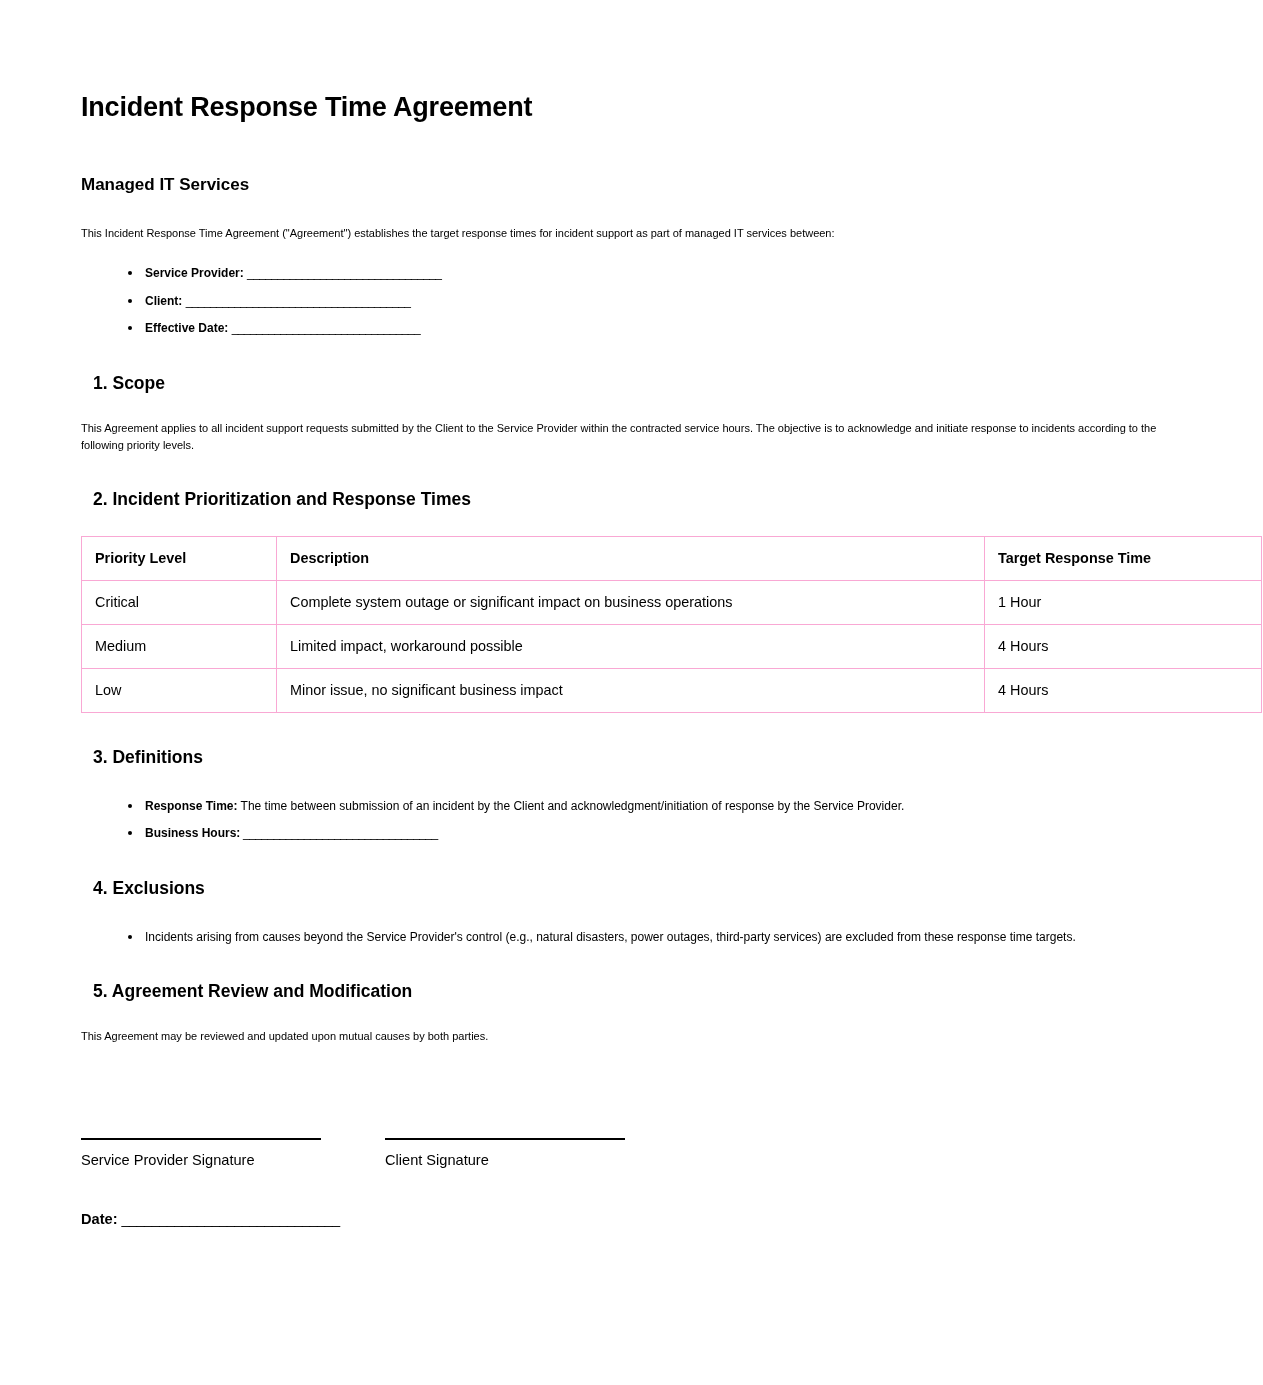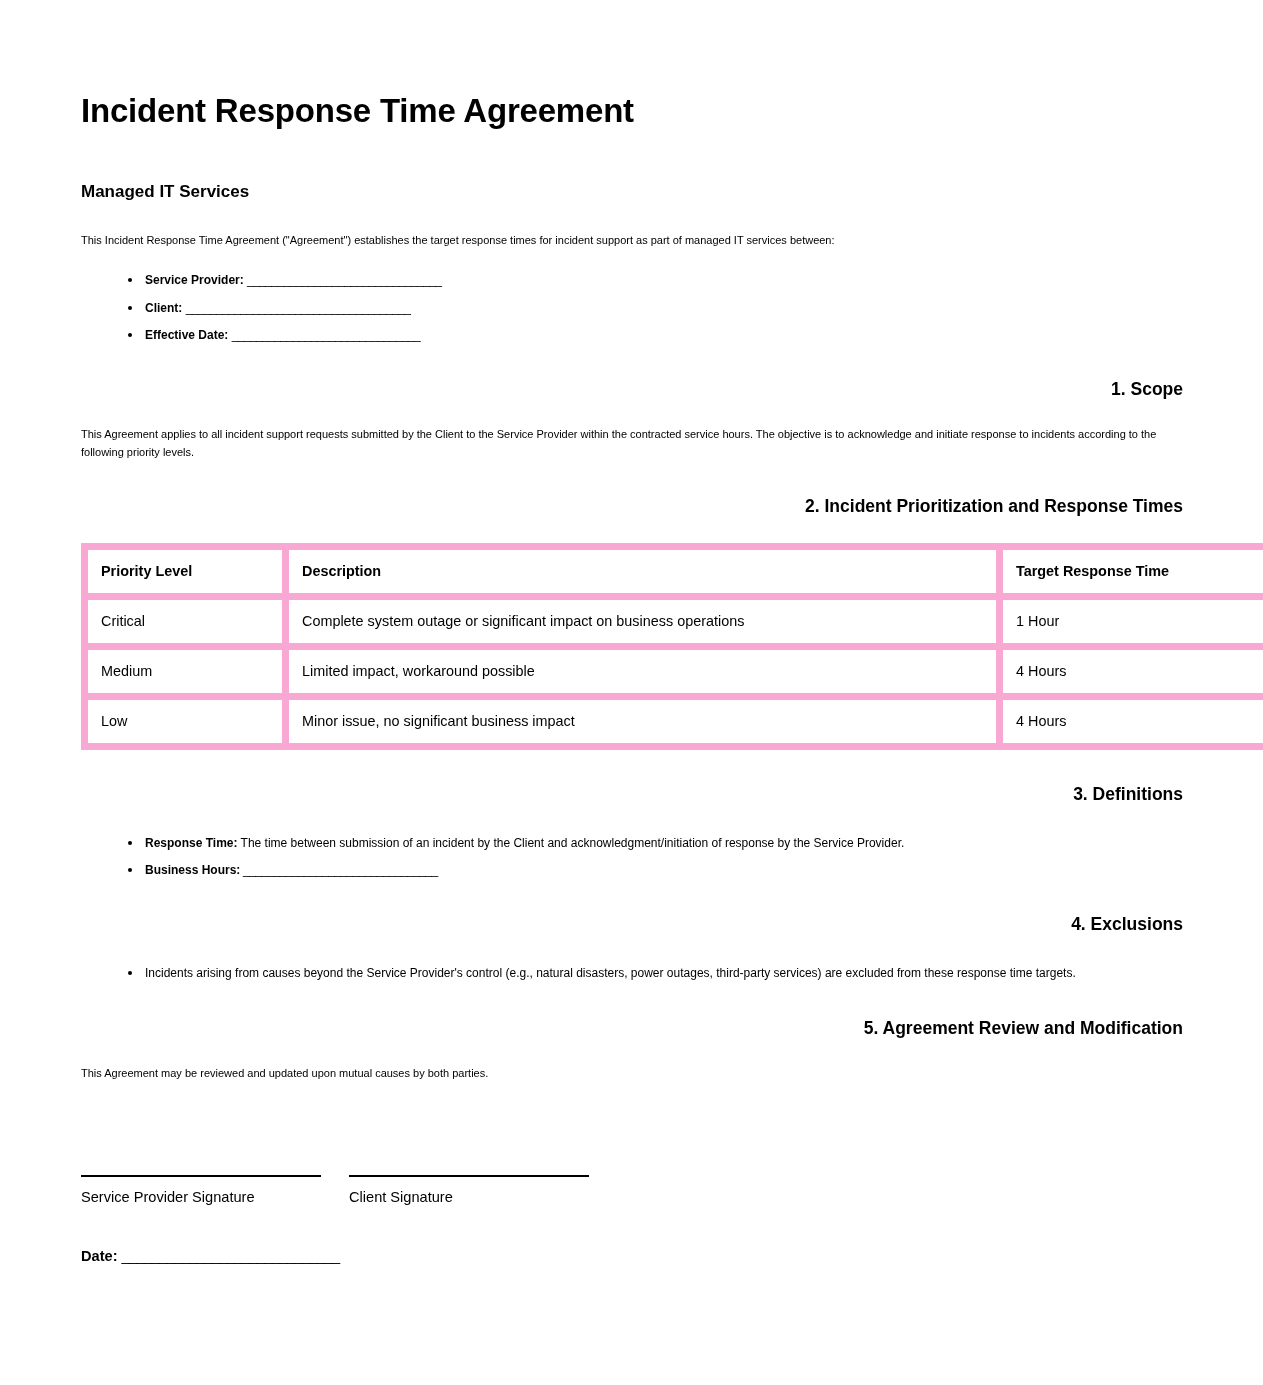--- a/index.html
+++ b/index.html
@@ -15,21 +15,21 @@
   }
   .page {
     width: 1263px;
     min-height: 1385px;
     box-sizing: border-box;
     padding: 92px 80px 40px 81px;
     background: #ffffff;
     position: relative;
   }
   .doc-title {
-    font-size: 33px;
+    font-size: 27px;
     font-weight: bold;
     letter-spacing: -0.2px;
     margin: 0 0 52px 0;
     line-height: 1.15;
   }
   .subtitle {
     font-size: 17px;
     font-weight: bold;
     margin: 0 0 30px 0;
     line-height: 1.2;
@@ -37,21 +37,20 @@
   p.body-text {
     font-size: 11px;
     line-height: 1.62;
     margin: 0 0 18px 0;
   }
   h2.section-heading {
     font-size: 17.5px;
     font-weight: bold;
     margin: 34px 0 26px 12px;
     line-height: 1.2;
-    text-align: right;
   }
   ul.doc-list {
     margin: 0 0 10px 0;
     padding-left: 62px;
     list-style: disc;
   }
   ul.doc-list li {
     font-size: 12px;
     line-height: 1.62;
     margin-bottom: 5px;
@@ -65,40 +64,40 @@
 
   table.priority-table {
     border-collapse: collapse;
     width: 1102px;
     margin: 0 0 6px 0;
     table-layout: fixed;
     background: #ffffff;
   }
   table.priority-table th,
   table.priority-table td {
-    border: 7px solid #f9a8d4;
+    border: 1px solid #f9a8d4;
     text-align: left;
     vertical-align: middle;
     padding: 11px 12px 11px 13px;
     font-size: 14.4px;
     line-height: 1.45;
   }
   table.priority-table th {
     font-weight: bold;
     height: 18px;
   }
   table.priority-table td { height: 17px; }
   .col-priority { width: 169px; }
   .col-desc     { width: 682px; }
   .col-time     { width: 251px; }
 
   .signature-block {
     margin-top: 92px;
     display: flex;
-    gap: 28px;
+    gap: 64px;
   }
   .sig-col { width: 240px; }
   .sig-rule {
     border-top: 2px solid #000000;
     width: 240px;
     height: 0;
   }
   .sig-label {
     font-size: 14.6px;
     line-height: 1.6;

